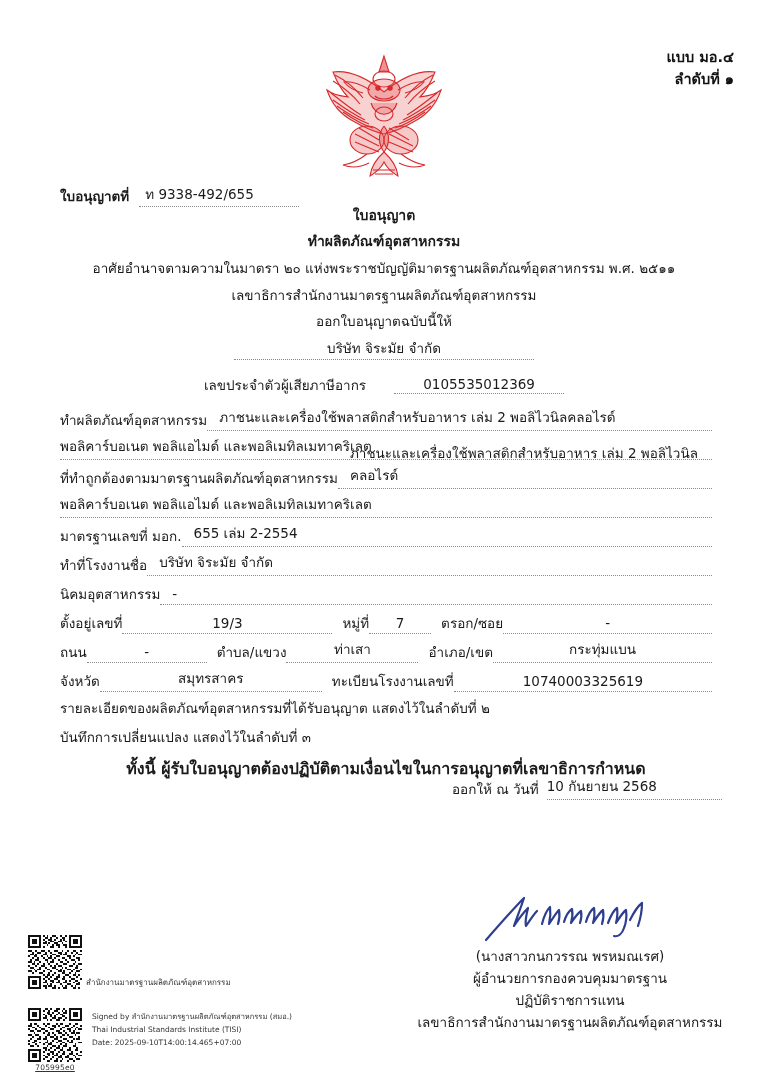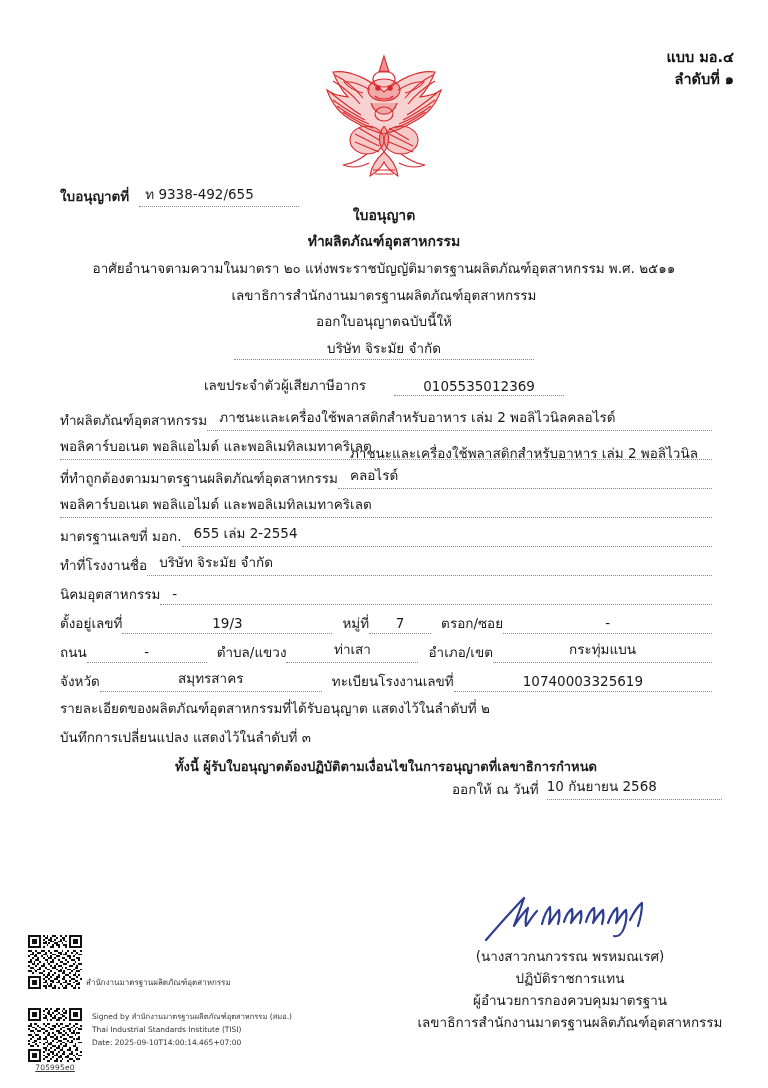--- a/index.html
+++ b/index.html
@@ -85,21 +85,21 @@
     margin: 0 auto;
     border-bottom: 1px dotted #888;
     height: 3px;
   }
 
   .taxrow {
     position: absolute;
     top: 374px; left: 0; right: 0;
     display: flex;
     justify-content: center;
-    align-items: flex-end;
+    align-items: center;
     gap: 28px;
     font-size: 13.5px;
   }
   .taxrow .val {
     min-width: 170px;
     text-align: center;
     border-bottom: 1px dotted #888;
     padding-bottom: 1px;
   }
 
@@ -130,21 +130,21 @@
     display: flex;
     align-items: flex-end;
     height: 29px;
   }
   .plain .txt { padding-bottom: 2px; }
 
   .note-center {
     text-align: center;
     font-weight: bold;
     padding: 6px 0 0 0;
-    font-size: 13px;
+    font-size: 16px;
   }
 
   
   .issue {
     position: absolute;
     top: 775px; left: 452px;
     display: flex;
     align-items: flex-end;
     gap: 8px;
     font-size: 13.5px;
@@ -369,22 +369,22 @@
           <path d="M72 34 C74 26 77 20 80 17 C81 24 80 30 79 34 C83 28 86 23 89 20 C90 26 89 31 88 34"></path>
           <path d="M94 32 C96 25 99 21 102 19 C103 25 102 30 101 33 C105 27 108 23 111 21 C112 26 111 30 110 33"></path>
           <path d="M116 32 C118 25 121 20 124 18 C125 25 124 30 123 33 C127 27 130 22 133 20 C134 26 133 31 132 34"></path>
           <path d="M138 33 C141 25 144 20 147 18 C148 24 147 29 146 33 C150 27 153 22 156 20 C157 27 156 33 154 38 C152 44 148 47 144 46"></path>
           <path d="M160 30 C164 22 168 16 172 13 C172 22 170 30 168 36"></path>
         </g>
       </svg>
     </div>
     <div class="sig-lines">
       <div>(นางสาวกนกวรรณ พรหมณเรศ)</div>
+      <div>ผู้อำนวยการกองควบคุมมาตรฐาน</div>
       <div>ปฏิบัติราชการแทน</div>
-      <div>ผู้อำนวยการกองควบคุมมาตรฐาน</div>
       <div>เลขาธิการสำนักงานมาตรฐานผลิตภัณฑ์อุตสาหกรรม</div>
     </div>
   </div>
 
   <div class="qr-top">
     <div class="qr-box">
       <svg width="54" height="54" viewBox="0 0 29 29" shape-rendering="crispEdges" aria-hidden="true">
         <rect width="29" height="29" fill="#fff"></rect>
         <g fill="#111">
           <rect x="0" y="0" width="7" height="1"></rect>

